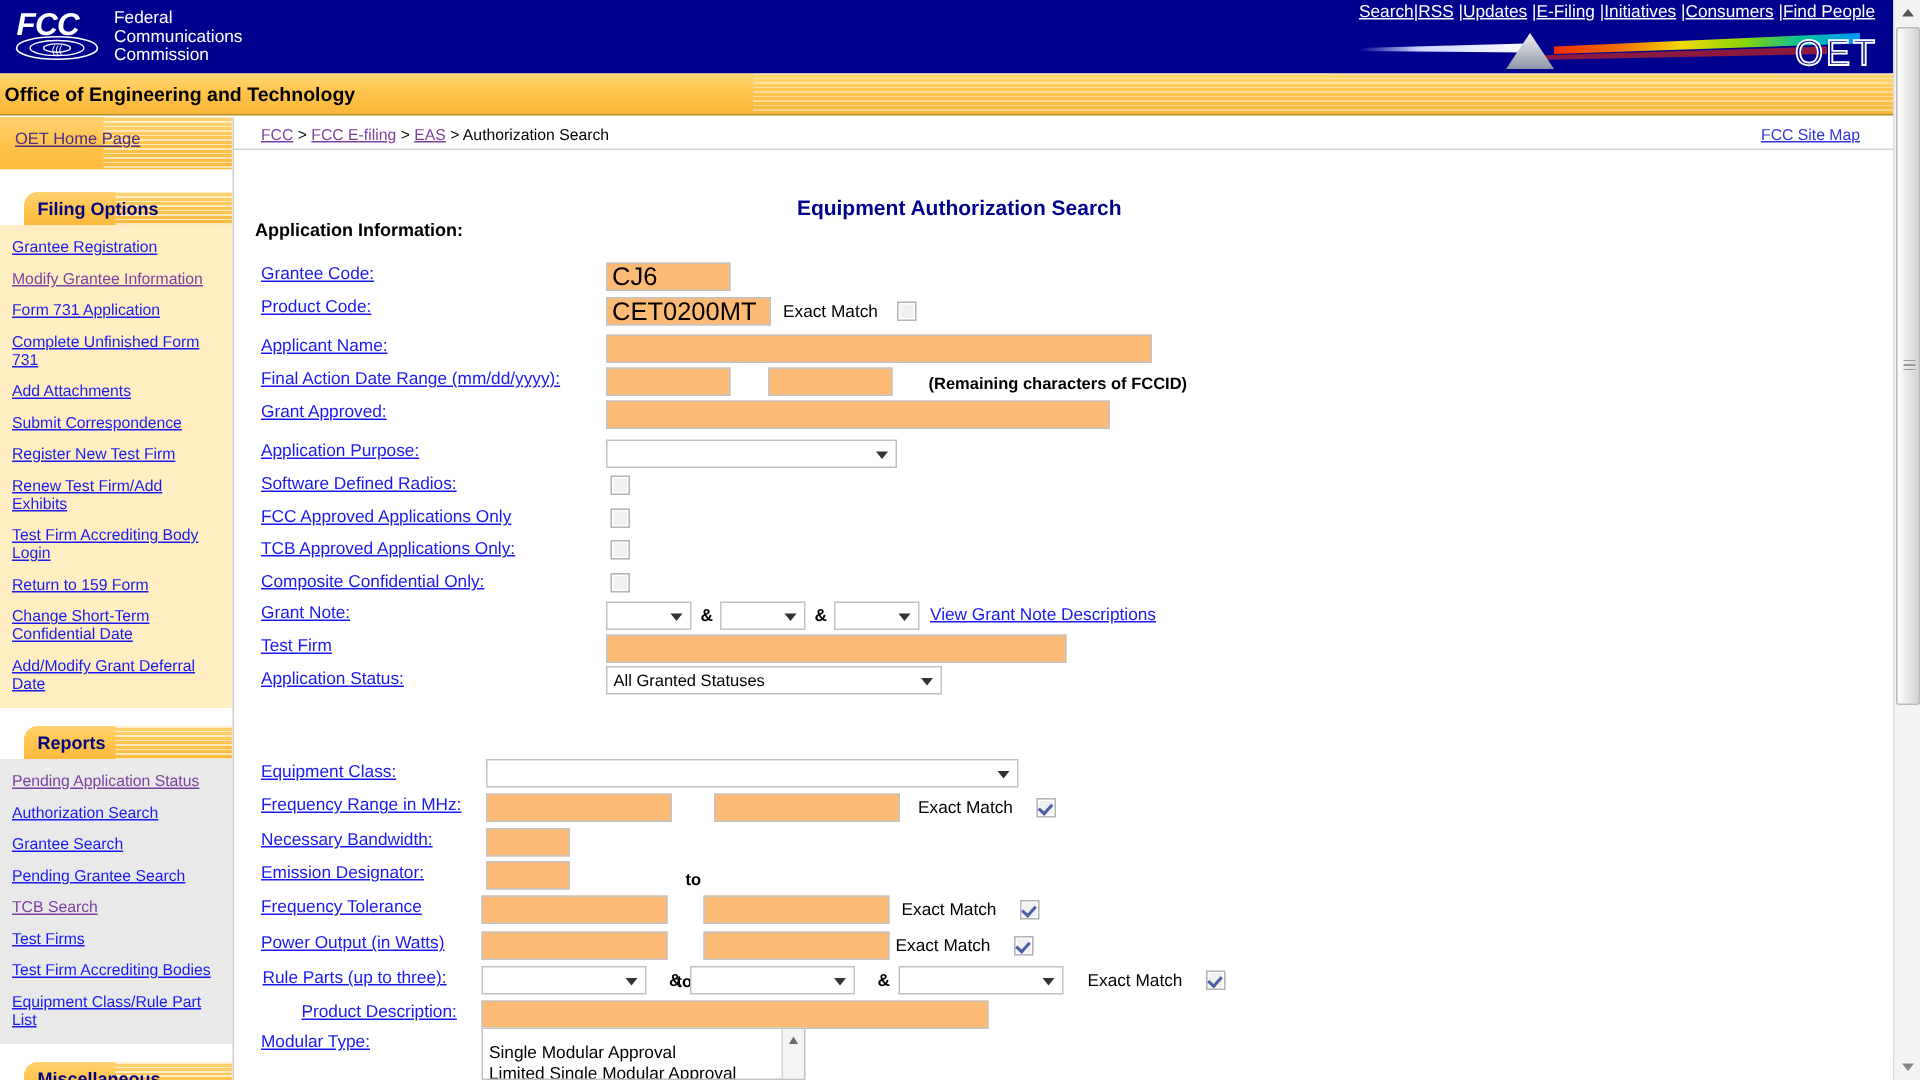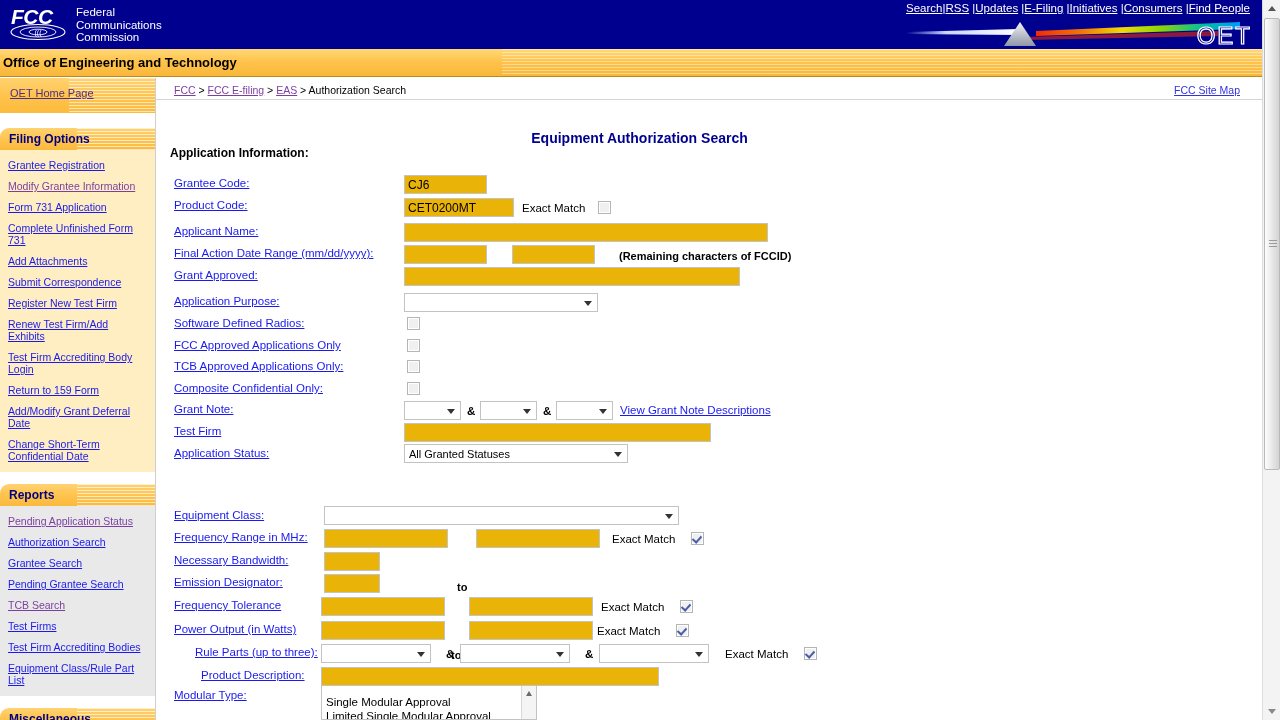--- a/index.html
+++ b/index.html
@@ -114,20 +114,21 @@
     font-size: 11px; color: #4e2f86; text-decoration: underline;
   }
   .sb-gap { height: 14px; background: #ffffff; }
 
   .sb-section-head {
     position: relative;
     height: 22px;
     background: linear-gradient(to bottom, #ffd271 0%, #ffc34c 55%, #f9b93c 100%);
     border-top-left-radius: 9px;
     overflow: hidden;
+    margin-left: 16px;
   }
   .sb-section-head .stripes {
     position: absolute; right: 0; top: 0; width: 78px; height: 100%;
     background: repeating-linear-gradient(to bottom,
       rgba(255,255,255,0.65) 0px, rgba(255,255,255,0.65) 1px,
       rgba(255,255,255,0) 1px, rgba(255,255,255,0) 3px);
   }
   .sb-section-head .ttl {
     position: absolute; left: 9px; top: 4px;
     font-size: 12px; font-weight: bold; color: #000080;
@@ -185,24 +186,24 @@
   .lbl {
     position: absolute;
     font-size: 11.5px;
     color: #1a1aee;
     text-decoration: underline;
     white-space: nowrap;
   }
 
   input.txt {
     border: 1px solid #c3c3c3;
-    background: #eab308;
+    background: #fdba74;
     height: 19px;
     font-family: "Liberation Sans", sans-serif;
-    font-size: 12px;
+    font-size: 17px;
     padding: 1px 3px;
     color: #000;
     position: absolute;
   }
 
   .sel {
     position: absolute;
     height: 19px;
     border: 1px solid #c3c3c3;
     background: #fff;
@@ -398,22 +399,22 @@
       <a href="#">Grantee Registration</a>
       <a href="#" class="visited">Modify Grantee Information</a>
       <a href="#">Form 731 Application</a>
       <a href="#">Complete Unfinished Form 731</a>
       <a href="#">Add Attachments</a>
       <a href="#">Submit Correspondence</a>
       <a href="#">Register New Test Firm</a>
       <a href="#">Renew Test Firm/Add Exhibits</a>
       <a href="#">Test Firm Accrediting Body Login</a>
       <a href="#">Return to 159 Form</a>
+      <a href="#">Change Short-Term Confidential Date</a>
       <a href="#">Add/Modify Grant Deferral Date</a>
-      <a href="#">Change Short-Term Confidential Date</a>
     </div>
 
     <div class="sb-spacer"></div>
 
     <div class="sb-section-head">
       <div class="stripes"></div>
       <div class="ttl">Reports</div>
     </div>
     <div class="sb-body gray">
       <a href="#" class="visited">Pending Application Status</a>
@@ -549,21 +550,21 @@
       <div class="small-lbl" style="left:445px; top:523px;">Exact Match</div>
       <div class="cbx checked" style="left:524px; top:522px;"></div>
 
       <div class="lbl" style="left:18px; top:545px;">Power Output (in Watts)</div>
       <input class="txt" style="left: 165px; top: 543px; width: 124px;" value="">
       <div class="helper" style="left:295px; top:547px;">to</div>
       <input class="txt" style="left: 313px; top: 543px; width: 124px;" value="">
       <div class="small-lbl" style="left:441px; top:547px;">Exact Match</div>
       <div class="cbx checked" style="left:520px; top:546px;"></div>
 
-      <div class="lbl" style="left:19px; top:568px;margin-left:20px;">Rule Parts (up to three):</div>
+      <div class="lbl" style="left:19px; top:568px;">Rule Parts (up to three):</div>
       <div class="sel" style="left:165px; top:566px; width:110px;">
         <span class="val"></span>
         <span class="arrow"></span>
       </div>
       <div class="amp" style="left:290px; top:570px;">&amp;</div>
       <div class="sel" style="left:304px; top:566px; width:110px;">
         <span class="val"></span>
         <span class="arrow"></span>
       </div>
       <div class="amp" style="left:429px; top:570px;">&amp;</div>

